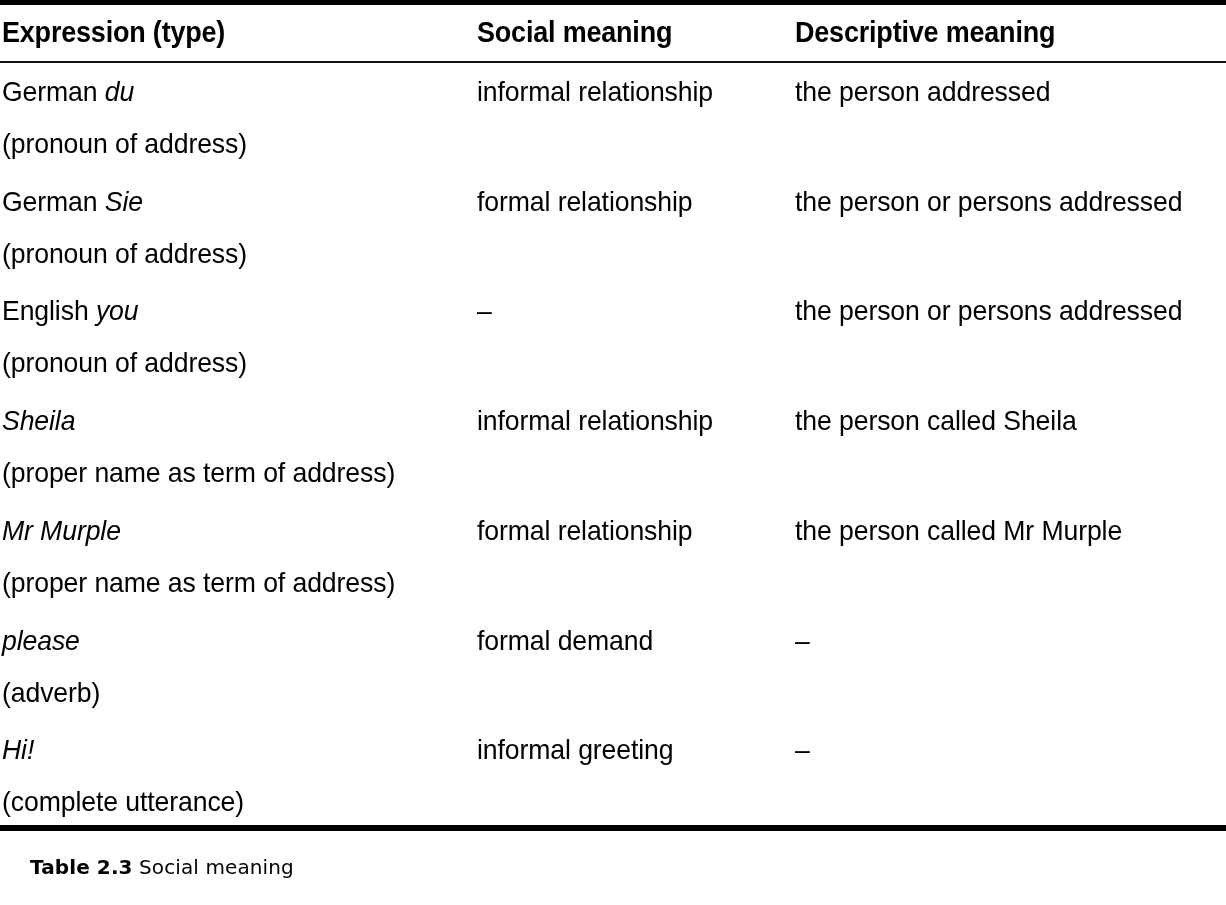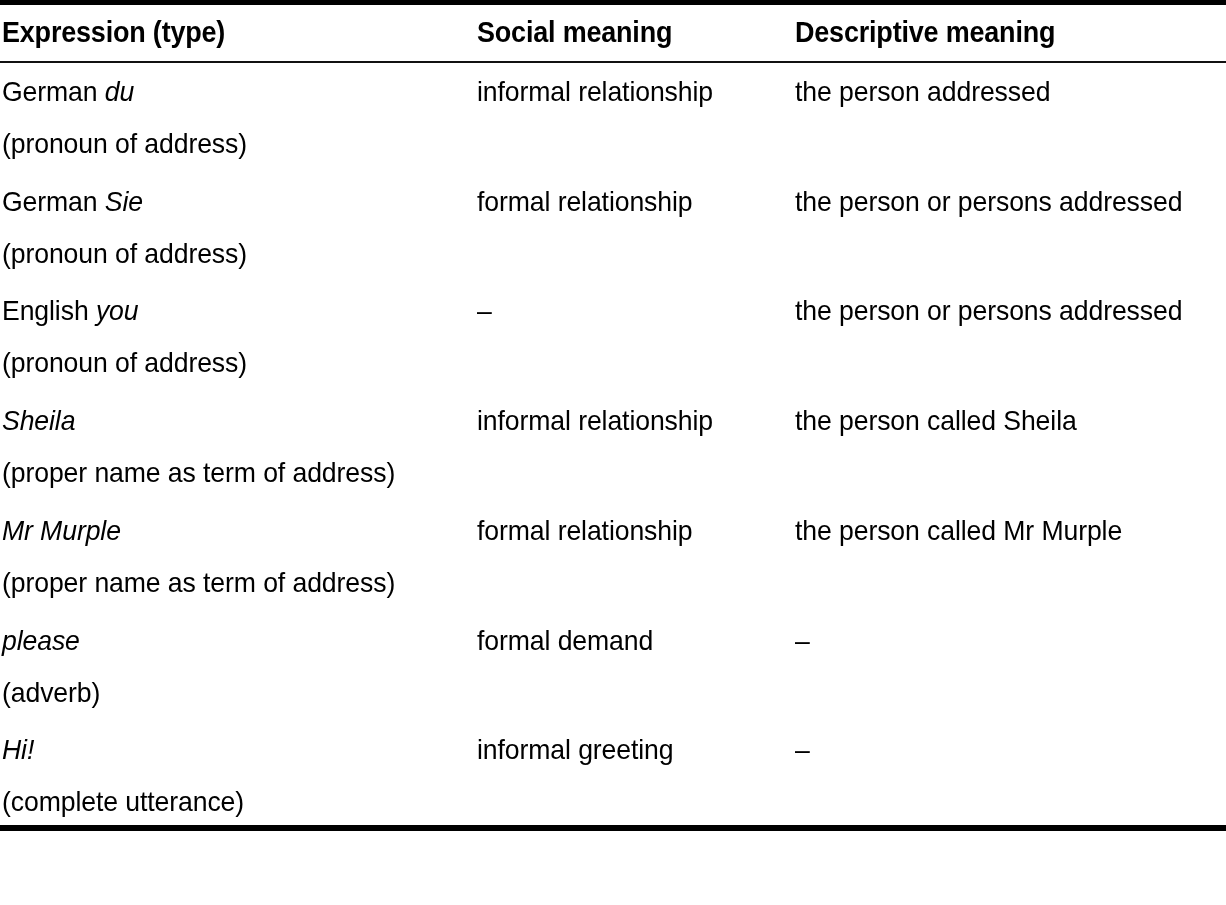--- a/index.html
+++ b/index.html
@@ -194,15 +194,18 @@
           <div class="line2">(complete utterance)</div>
           <div class="cell col-social">informal greeting</div>
           <div class="cell col-descr">–</div>
         </div>
       </div>
 
   </div>
 
   <div class="rule-bottom"></div>
 
+  <div class="caption">
+    <span class="caption-label">Table 2.3</span><span class="caption-text"> </span><span class="caption-text">Social meaning</span>
+  </div>
 
 
 </div>
 
 </body></html>

